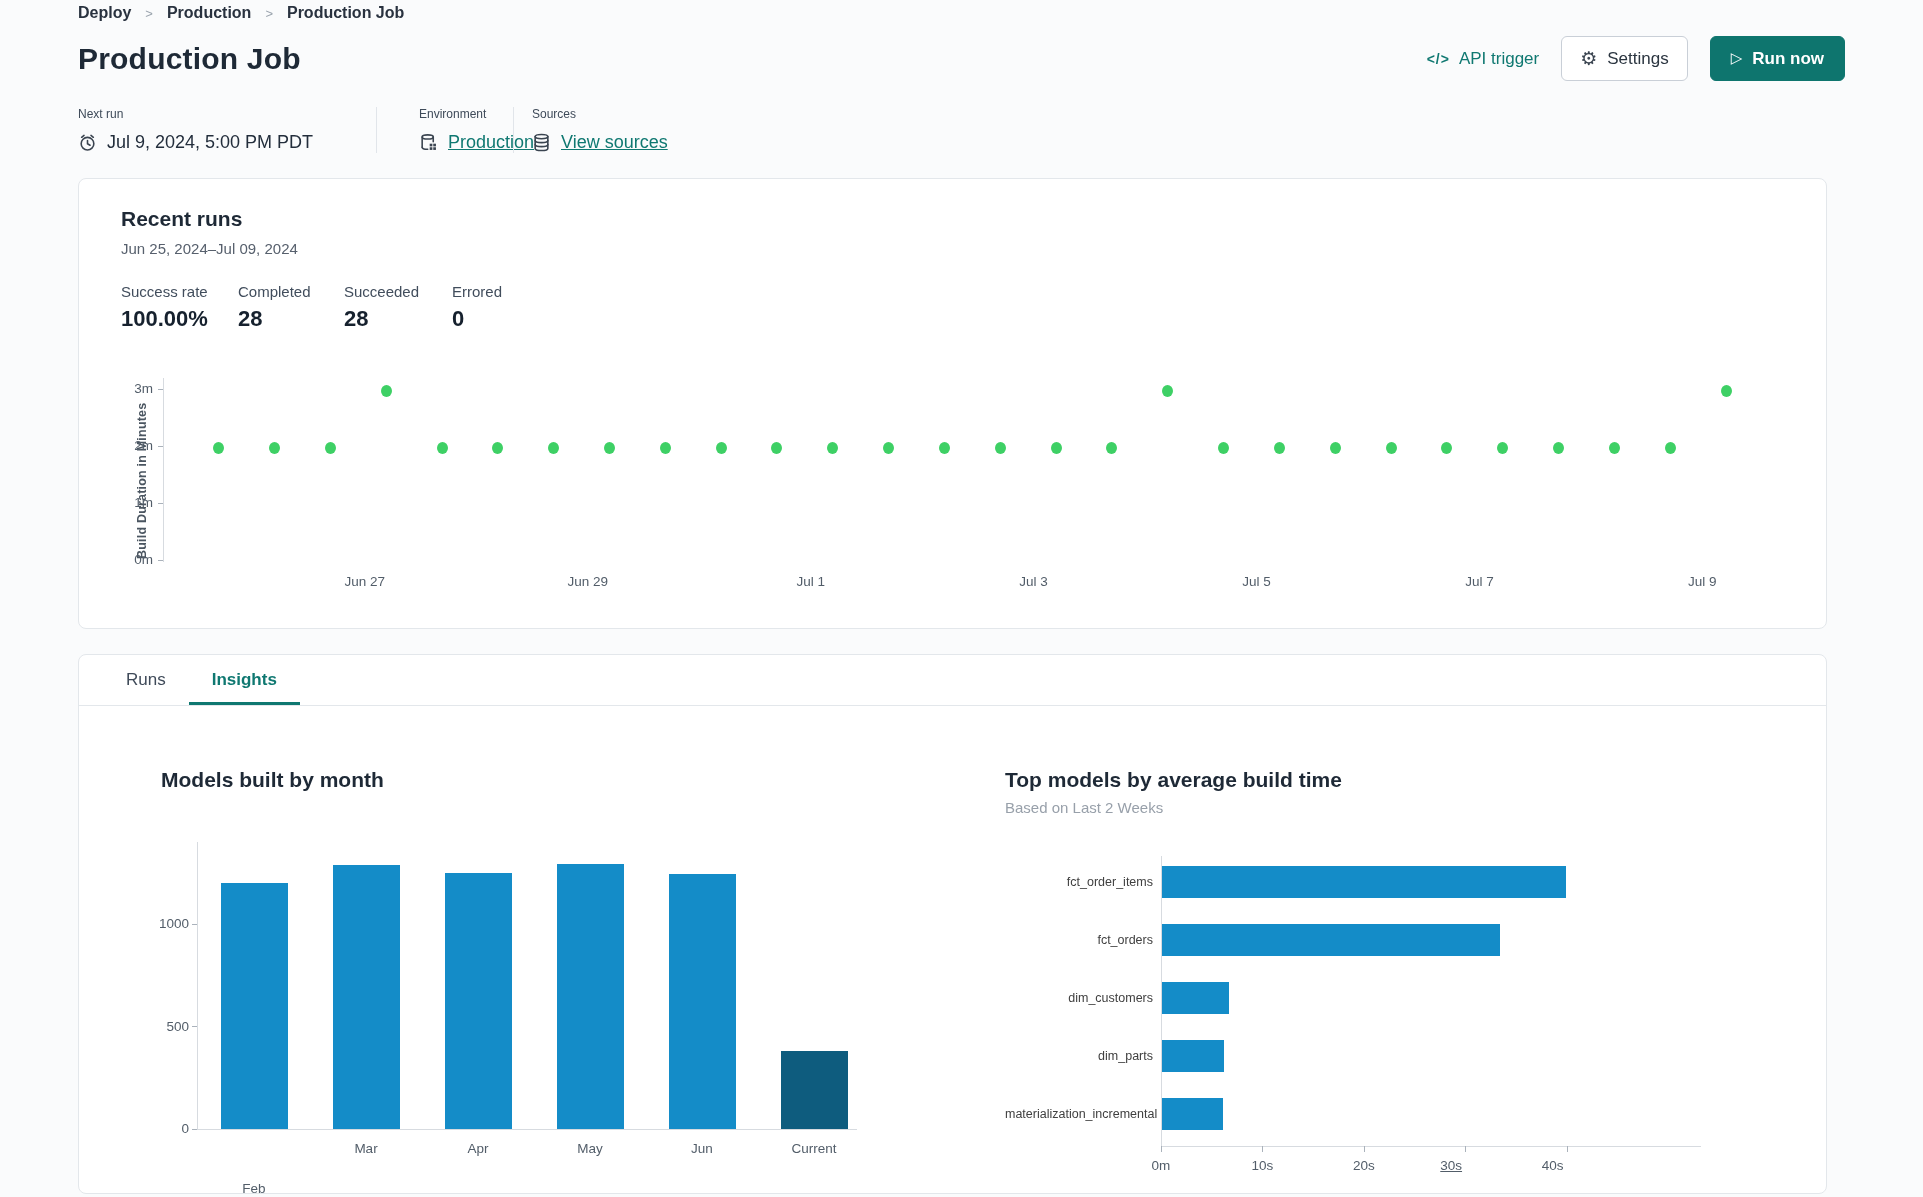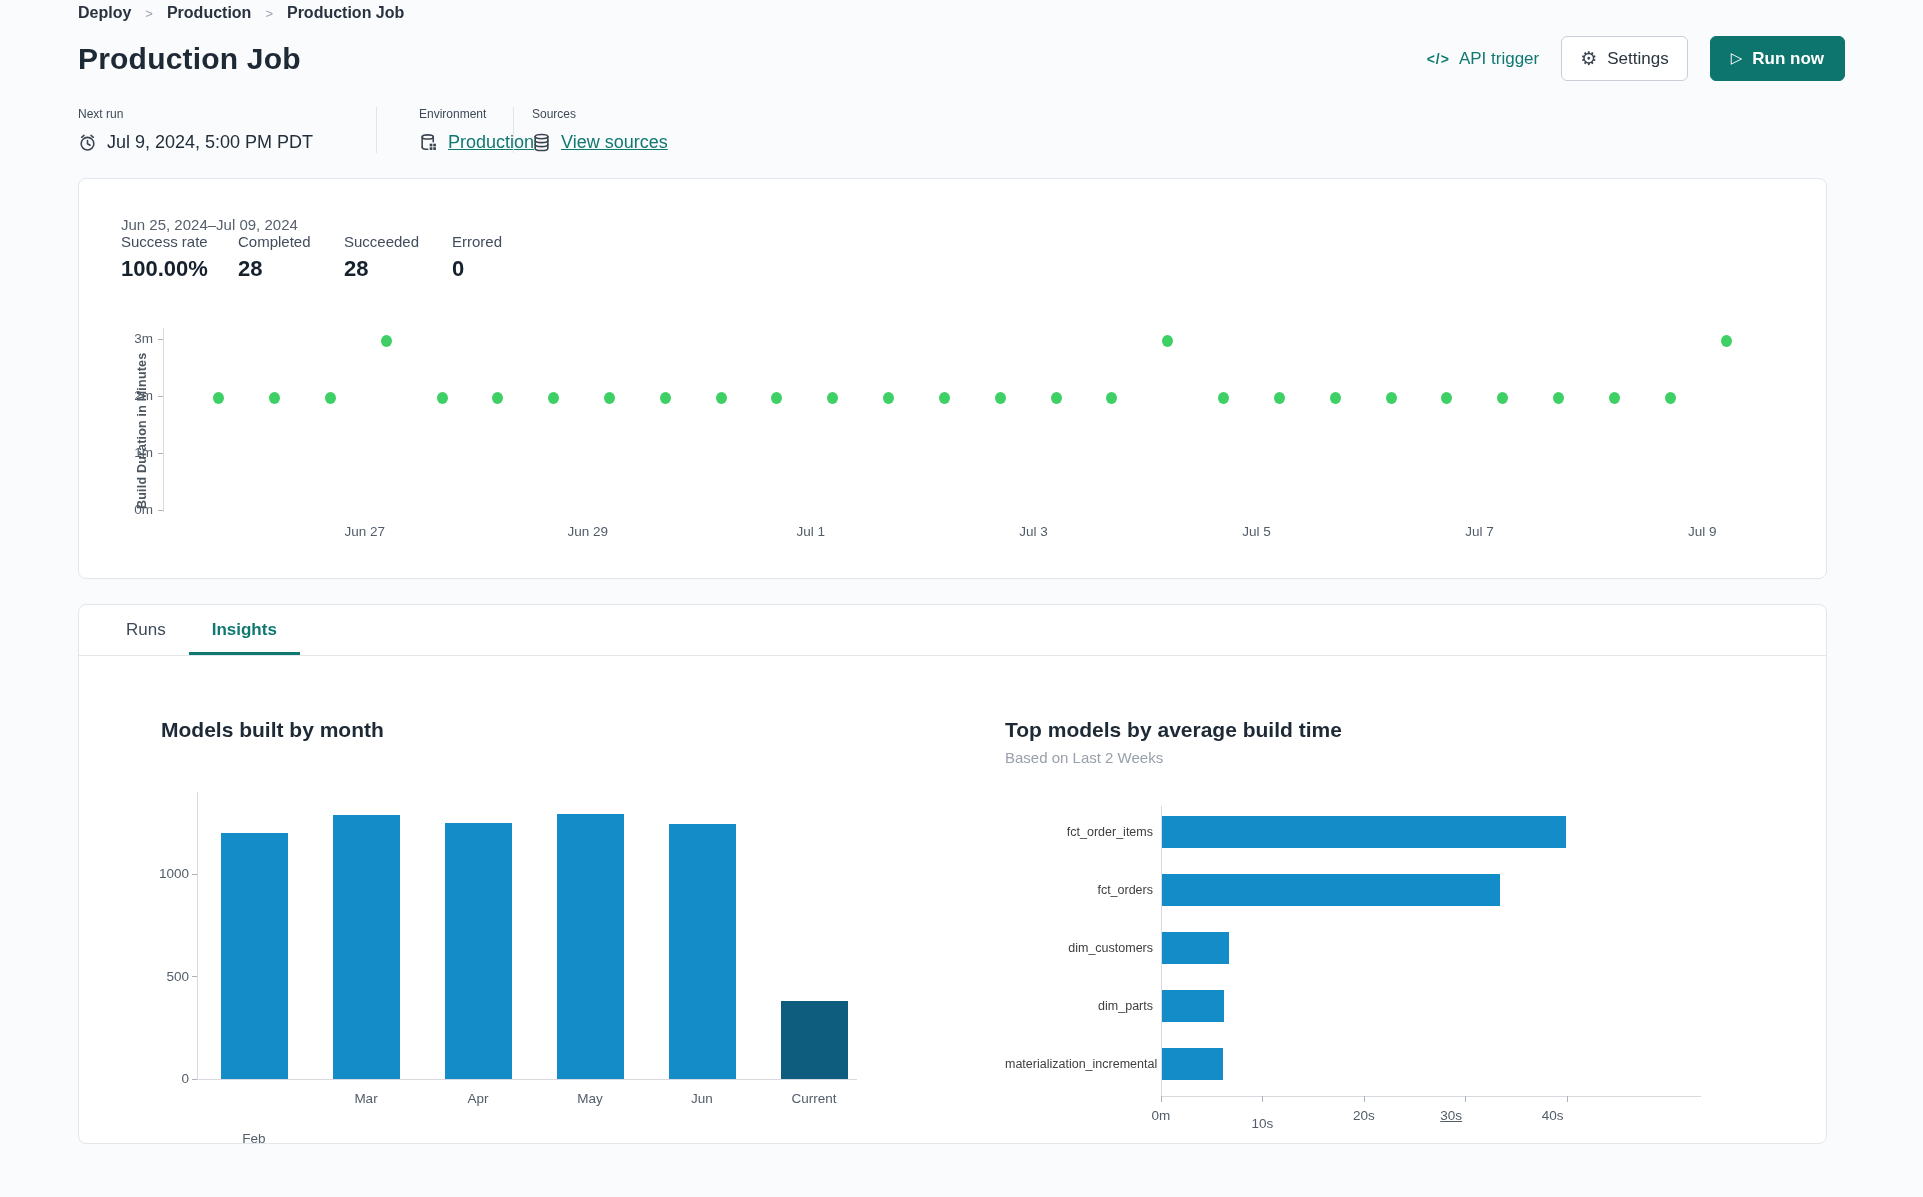--- a/index.html
+++ b/index.html
@@ -34,21 +34,21 @@
   .meta-col.c3 { width:217px; }
   .meta-label { font-size:12px; color:#3e4a59; }
   .meta-value { margin-top:11px; display:flex; align-items:center; gap:10px; font-size:18px; color:#232e3c; font-weight:400; white-space:nowrap; }
   .meta-link { color:#0f7871; text-decoration:underline; cursor:pointer; font-weight:400; }
   .micon { width:19px; height:19px; flex:0 0 auto; }
 
   .card { margin-left:78px; width:1749px; background:#fff; border:1px solid #e3e7eb; border-radius:8px; }
   .recent-card { margin-top:25px; padding:28px 42px 26px 42px; }
   .recent-title { font-size:21px; font-weight:700; color:#1e2936; }
   .recent-range { margin-top:9px; font-size:15px; color:#57606d; }
-  .stats-row { display:flex; }
+  .stats-row { display:flex; margin-top:26px; }
   .stat { padding-right:0; }
   .stat.s1 { width:117px; } .stat.s2 { width:106px; } .stat.s3 { width:108px; }
   .stat-label { font-size:15px; color:#414d5c; }
   .stat-value { margin-top:6px; font-size:22px; font-weight:700; color:#16212e; }
 
   .scatter-wrap { display:flex; margin-top:38px; }
   .y-axis-title {
     width:42px; display:flex; align-items:center; justify-content:center;
     writing-mode:vertical-rl; transform:rotate(180deg);
     font-size:12.5px; color:#4a5560; font-weight:700; letter-spacing:.2px;
@@ -146,20 +146,21 @@
         <path d="M4 4.5v15c0 1.5 3.6 2.7 8 2.7s8-1.2 8-2.7v-15"></path>
         <path d="M4 9.5c0 1.5 3.6 2.7 8 2.7s8-1.2 8-2.7"></path>
         <path d="M4 14.5c0 1.5 3.6 2.7 8 2.7s8-1.2 8-2.7"></path>
       </svg>
       <span class="meta-link">View sources</span>
     </div>
   </div>
 </div>
 
 <div class="card recent-card">
+  <div class="recent-title">Recent runs</div>
   <div class="recent-range">Jun 25, 2024–Jul 09, 2024</div>
   <div class="stats-row">
     <div class="stat s1">
       <div class="stat-label">Success rate</div>
       <div class="stat-value">100.00%</div>
     </div>
     <div class="stat s2">
       <div class="stat-label">Completed</div>
       <div class="stat-value">28</div>
     </div>
@@ -266,21 +267,21 @@
           <div class="model-bar" style="left: 157px; top: 68px; width: 337.745px; height: 32px; background: rgb(20, 140, 200);"></div>
           <div class="hbar-label" style="left: 0px; top: 135px; width: 148px;">dim_customers</div>
           <div class="model-bar" style="left: 157px; top: 126px; width: 66.9405px; height: 32px; background: rgb(20, 140, 200);"></div>
           <div class="hbar-label" style="left: 0px; top: 193px; width: 148px;">dim_parts</div>
           <div class="model-bar" style="left: 157px; top: 184px; width: 61.8692px; height: 32px; background: rgb(20, 140, 200);"></div>
           <div class="hbar-label" style="left: 0px; top: 251px; width: 148px;">materialization_incremental</div>
           <div class="model-bar" style="left: 157px; top: 242px; width: 60.855px; height: 32px; background: rgb(20, 140, 200);"></div>
           <div class="tick-mark-v" style="left: 156px; top: 290px;"></div>
           <div class="tick-label" style="left: 131px; top: 302px; width: 50px; text-align: center;">0m</div>
           <div class="tick-mark-v" style="left: 257.425px; top: 290px;"></div>
-          <div class="tick-label" style="left: 232.425px; top: 310px; width: 50px; text-align: center;">10s</div>
+          <div class="tick-label" style="left: 232.425px; top: 302px; width: 50px; text-align: center;">10s</div>
           <div class="tick-mark-v" style="left: 358.85px; top: 290px;"></div>
           <div class="tick-label" style="left: 333.85px; top: 302px; width: 50px; text-align: center;">20s</div>
           <div class="tick-mark-v" style="left: 460.275px; top: 290px;"></div>
           <div class="tick-label" style="left: 435.275px; top: 302px; width: 50px;  text-decoration: underline;">30s</div>
           <div class="tick-mark-v" style="left: 561.7px; top: 290px;"></div>
           <div class="tick-label" style="left: 536.7px; top: 302px; width: 50px; text-align: left;">40s</div>
         </div>
     </div>
   </div>
 </div>

